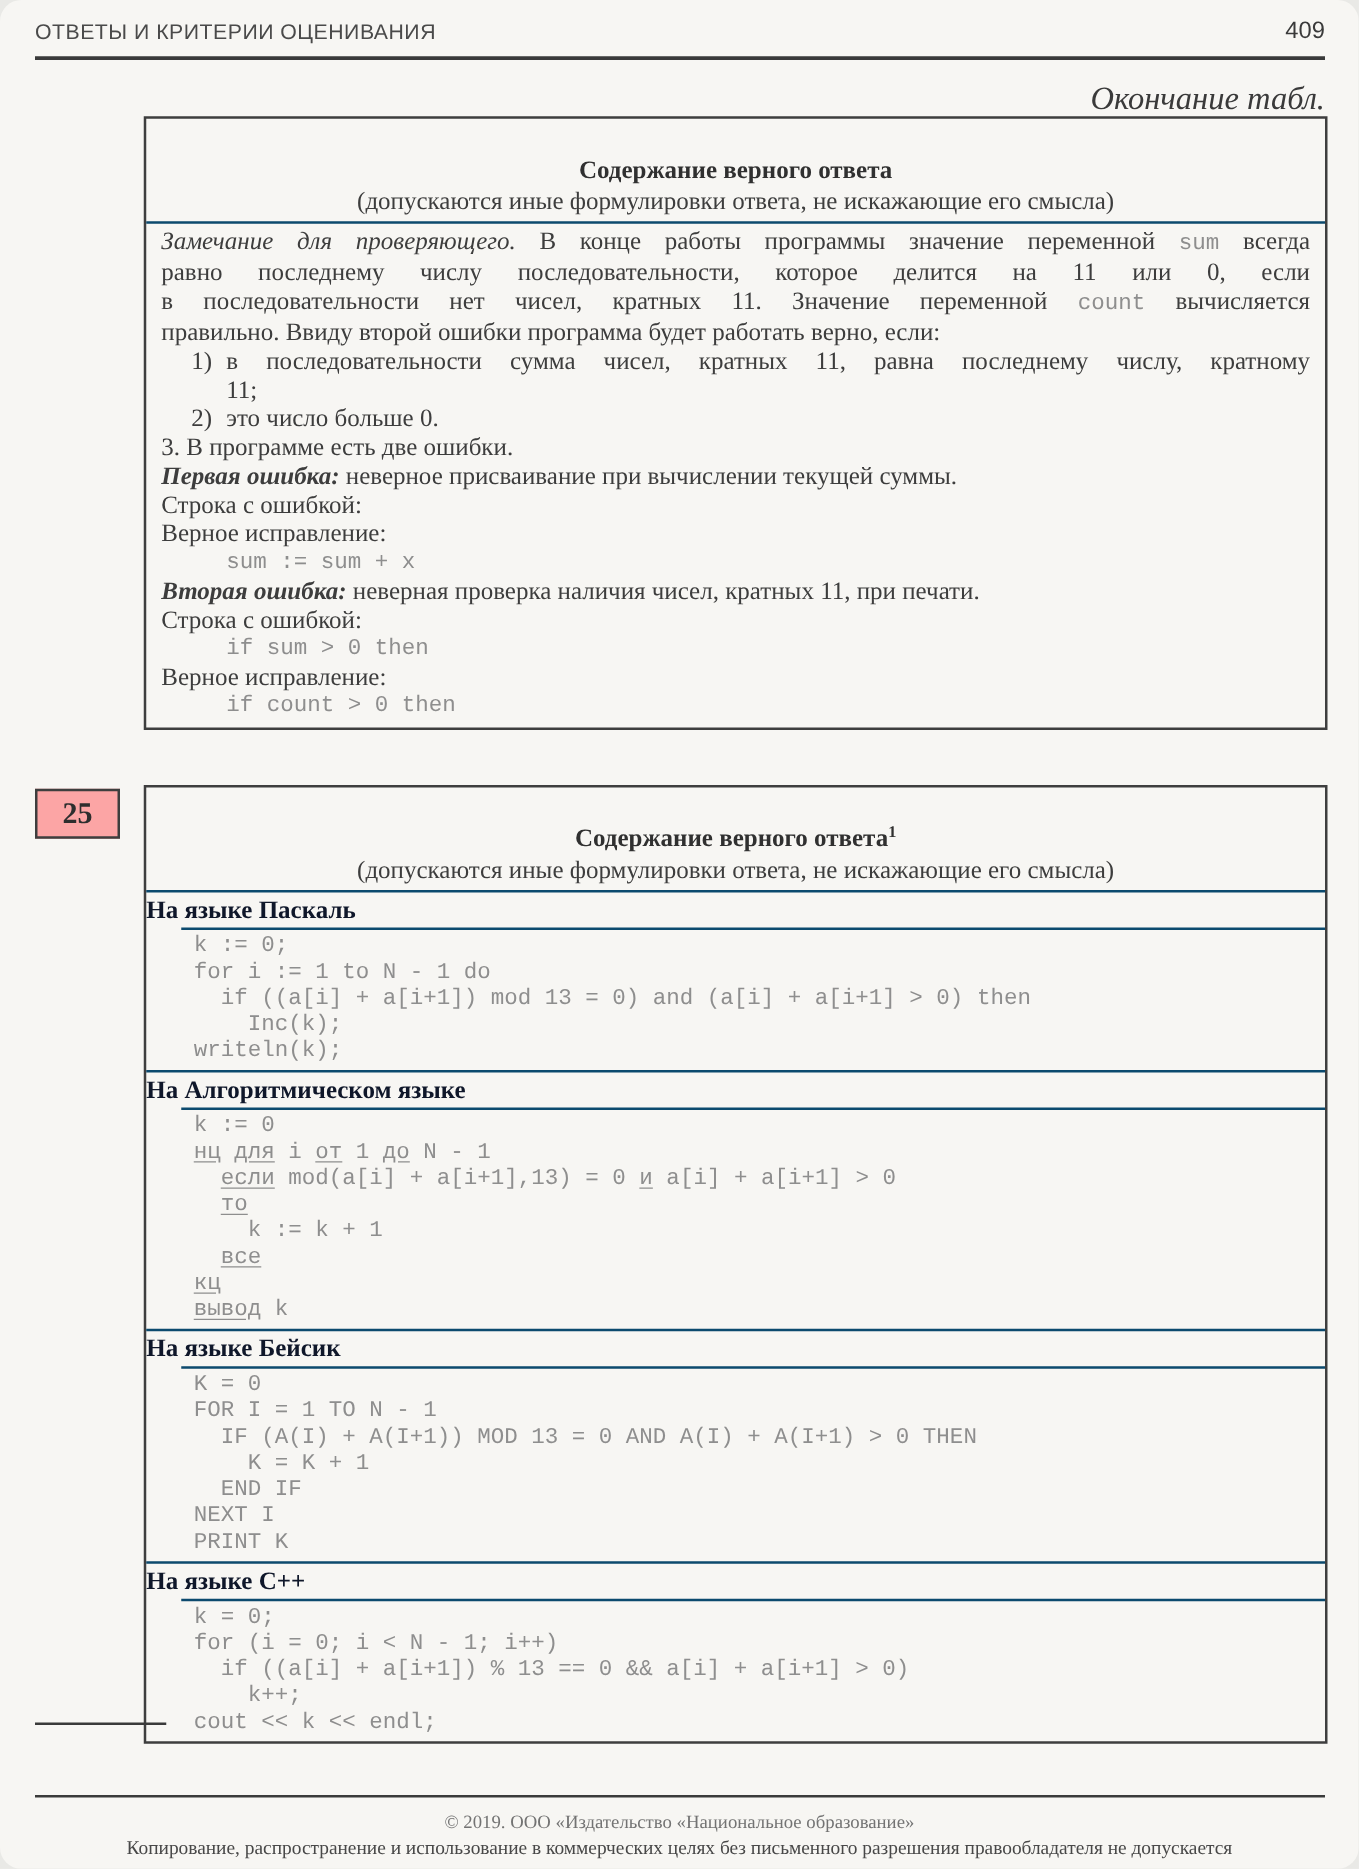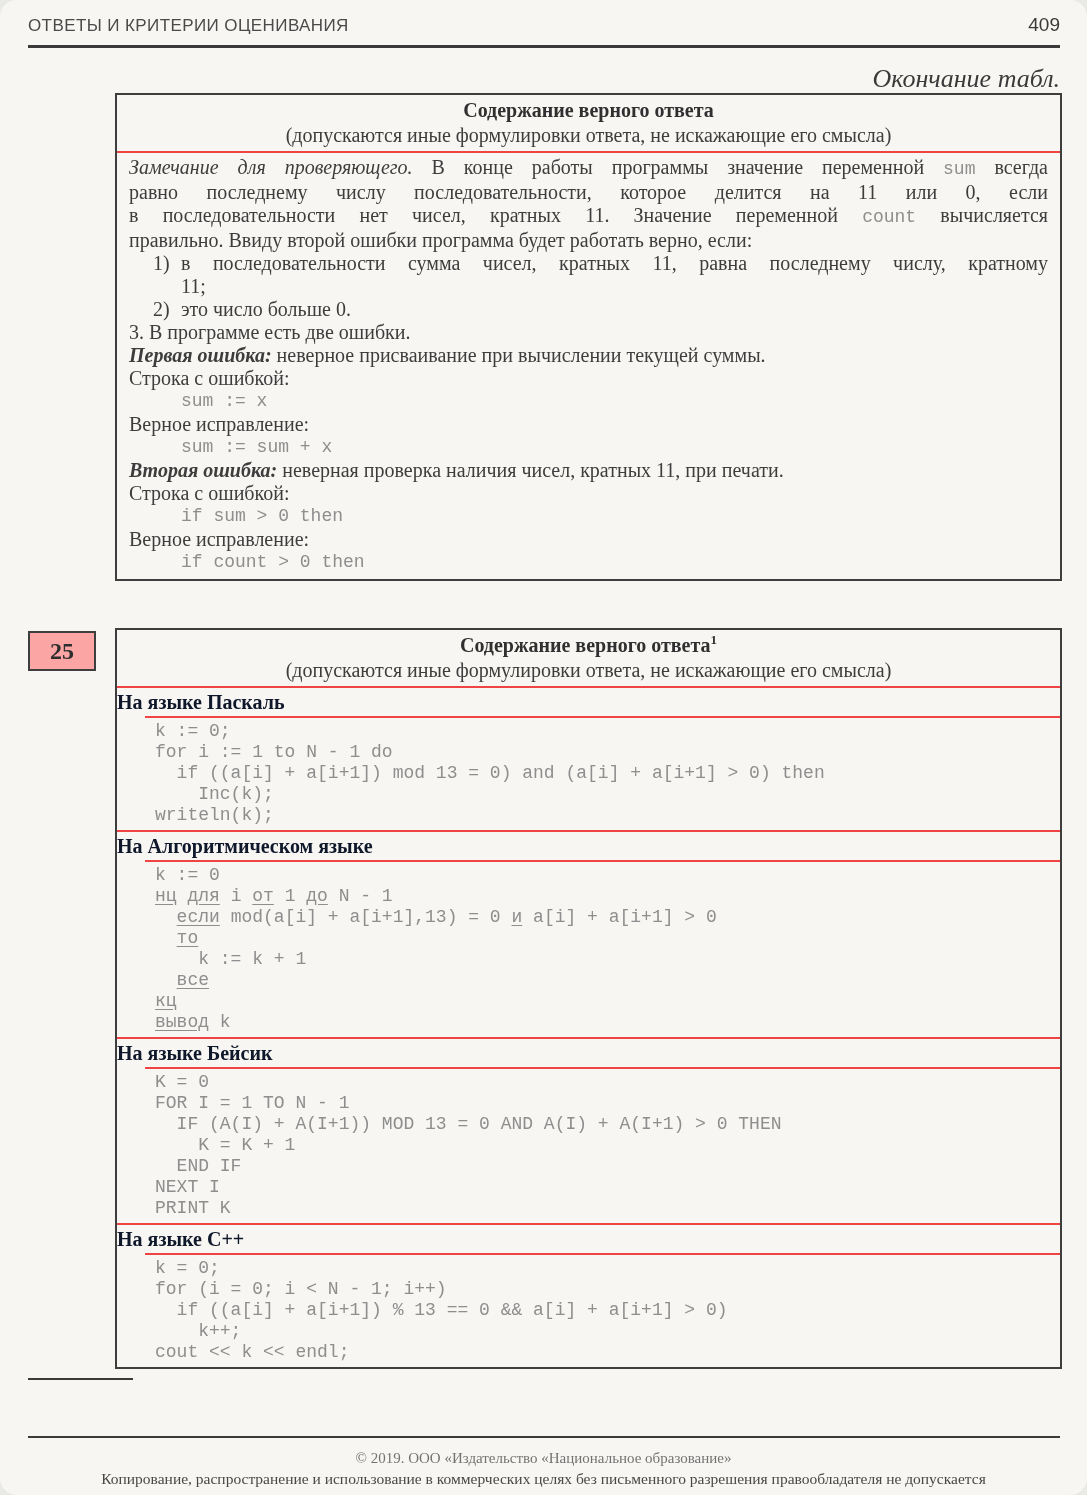--- a/index.html
+++ b/index.html
@@ -21,22 +21,22 @@
   .rule-top { position:absolute; left:28px; right:27px; top:45px; height:3px; background:#3a3a3a; }
   .cont-note {
     position:absolute; right:27px; top:64px;
     font-style:italic; font-size:26px; color:#3a3a3a;
   }
   
   .tbl {
     position:absolute; left:115px; width:947px;
     border:2px solid #3e3e3e; box-sizing:border-box;
   }
-  .tbl > div + div { border-top:2px solid #ef4444; }
-  .tbl-head { text-align:center; padding:2px 10px 3px; }
+  .tbl > div + div { border-top:2px solid #0c4a6e; }
+  .tbl-head { text-align:center; padding:2px 10px 3px;margin-top:26px; }
   .tbl-head .t { font-weight:bold; font-size:20px; line-height:26px; color:#303030; }
   .tbl-head .s { font-size:20px; line-height:25px; }
   sup.fn { font-size:13px; vertical-align:super; line-height:0; }
   
   .t1-body { padding:3px 12px 5px; font-size:20px; }
   .bodyline { line-height:23px; }
   .stretch { text-align:justify; text-align-last:justify; }
   .ital { font-style:italic; }
   .boldital { font-style:italic; font-weight:bold; }
   .m, .t1-code, .code-line { font-family:"Liberation Mono","DejaVu Sans Mono",monospace; color:#8e8e8e; }
@@ -92,21 +92,20 @@
         </div>
       </div>
       <div class="t1-item bodyline">
         <span class="marker">2)</span>
         <div class="item-text">это число больше 0.</div>
       </div>
 
       <div class="bodyline">3. В программе есть две ошибки.</div>
       <div class="bodyline"><span class="boldital">Первая ошибка:</span><span> неверное присваивание при вычислении текущей суммы.</span></div>
       <div class="bodyline">Строка с ошибкой:</div>
-      <div class="bodyline t1-code">sum := x</div>
       <div class="bodyline">Верное исправление:</div>
       <div class="bodyline t1-code">sum := sum + x</div>
       <div class="bodyline"><span class="boldital">Вторая ошибка:</span><span> неверная проверка наличия чисел, кратных 11, при печати.</span></div>
       <div class="bodyline">Строка с ошибкой:</div>
       <div class="bodyline t1-code">if sum &gt; 0 then</div>
       <div class="bodyline">Верное исправление:</div>
       <div class="bodyline t1-code">if count &gt; 0 then</div>
     </div>
   </div>
 

